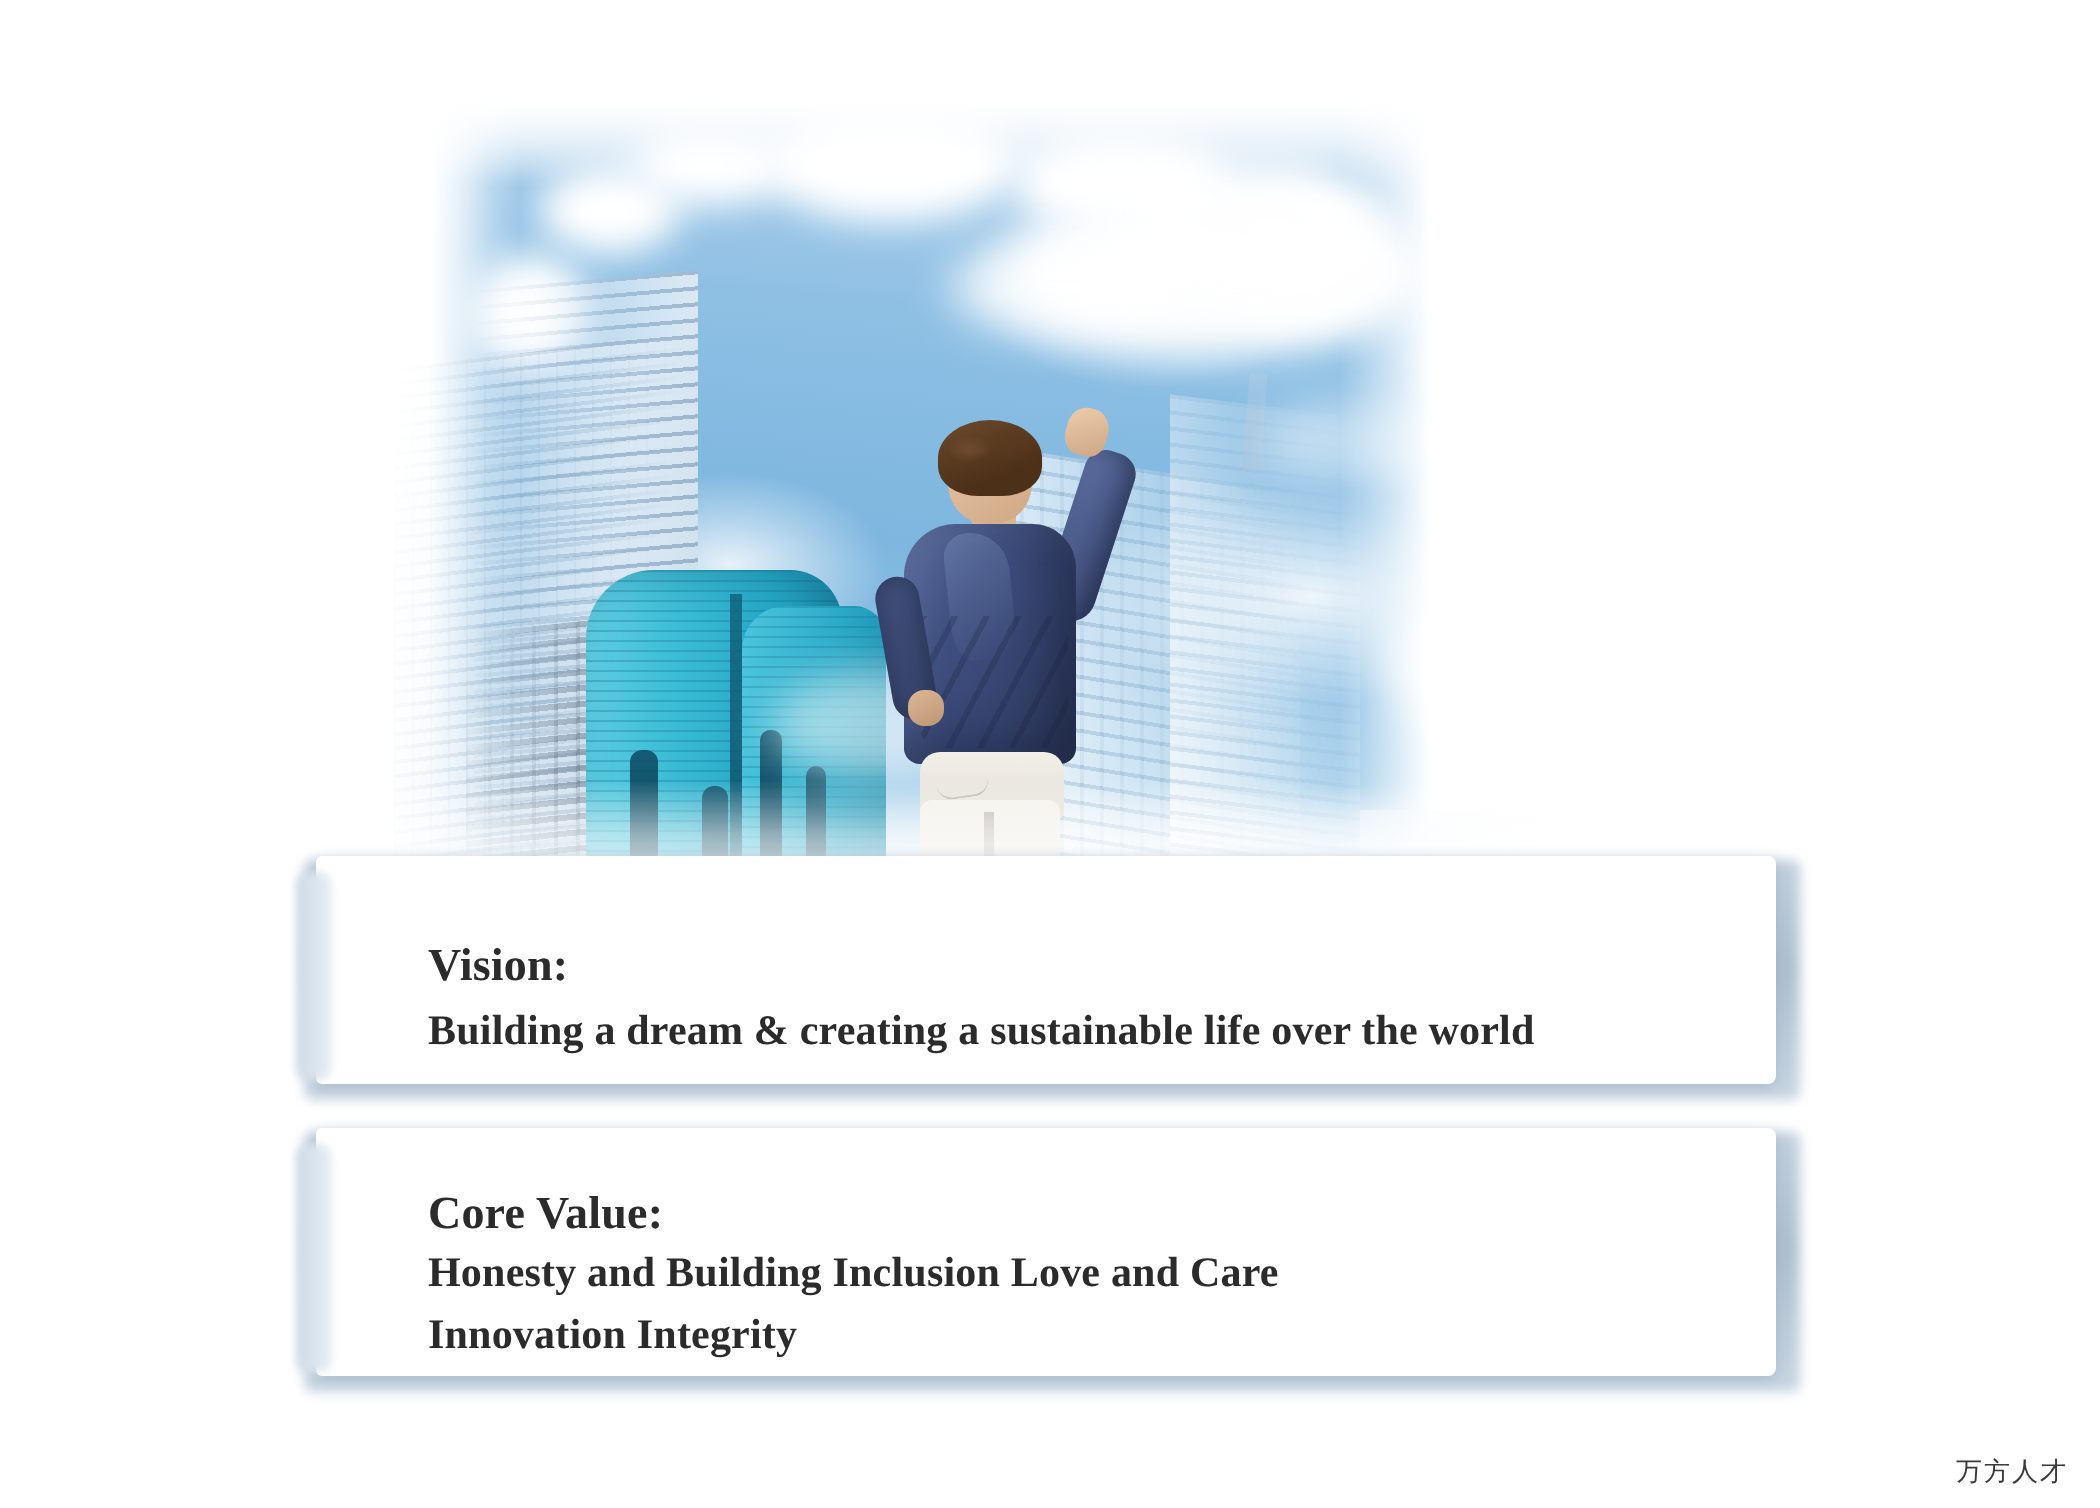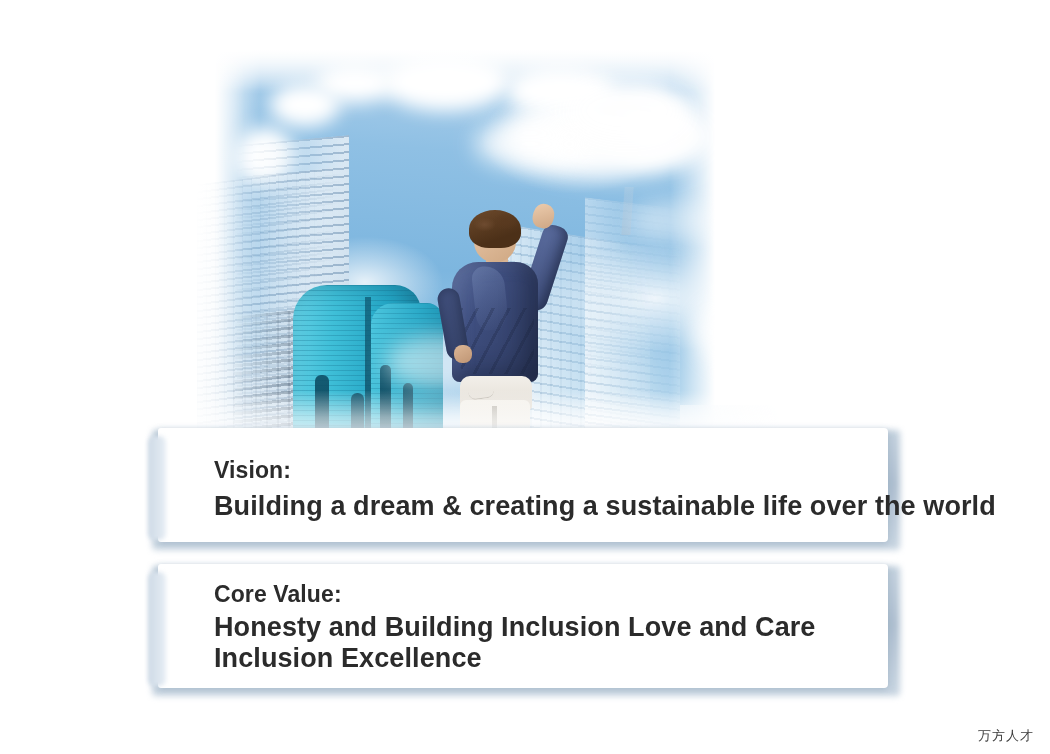--- a/index.html
+++ b/index.html
@@ -310,26 +310,27 @@
 
   
   #core-shadow{left:152px;top:566px;width:748px;height:130px;}
   #core-panel{left:158px;top:564px;width:730px;height:124px;
     box-shadow:0 2px 7px rgba(110,135,160,.30);}
   #core-left{left:148px;top:572px;width:18px;height:114px;}
 
   .panel-text{
     position:absolute;
     color:#2b2b2b;
-    font-family:Liberation Sans, sans-serif;
+    font-family:Liberation Serif, serif;
     font-stretch:condensed;
     letter-spacing:.1px;
+    margin-top:12px;
   }
   .heading{font-size:23px;font-weight:bold;line-height:1.0;}
-  .body-line{font-size:27px;font-weight:bold;line-height:1.0;}
+  .body-line{font-size:21px;font-weight:bold;line-height:1.0;}
 
   #vision-heading{left:214px;top:459px;}
   #vision-body{left:214px;top:493px;}
 
   #core-heading{left:214px;top:583px;}
   #core-body-1{left:214px;top:614px;}
   #core-body-2{left:214px;top:645px;}
 
   
   #watermark{
@@ -406,15 +407,15 @@
 <div class="panel" id="vision-panel"></div>
 <div class="panel-side" id="vision-left"></div>
 <div class="panel-text heading" id="vision-heading">Vision:</div>
 <div class="panel-text body-line" id="vision-body">Building a dream &amp; creating a sustainable life over the world</div>
 
 <div class="panel-shadow" id="core-shadow"></div>
 <div class="panel" id="core-panel"></div>
 <div class="panel-side" id="core-left"></div>
 <div class="panel-text heading" id="core-heading">Core Value:</div>
 <div class="panel-text body-line" id="core-body-1">Honesty and Building   Inclusion   Love and Care</div>
-<div class="panel-text body-line" id="core-body-2">Inclusion   Excellence</div>
+<div class="panel-text body-line" id="core-body-2">Innovation   Integrity</div>
 
 <div id="watermark">万方人才</div>
 
 </body></html>

